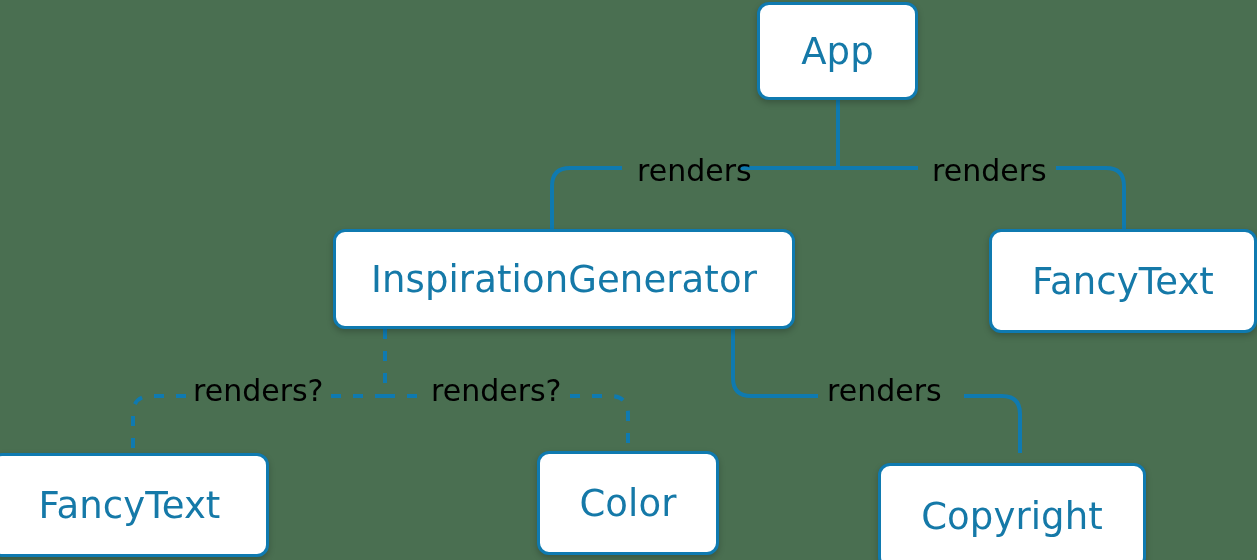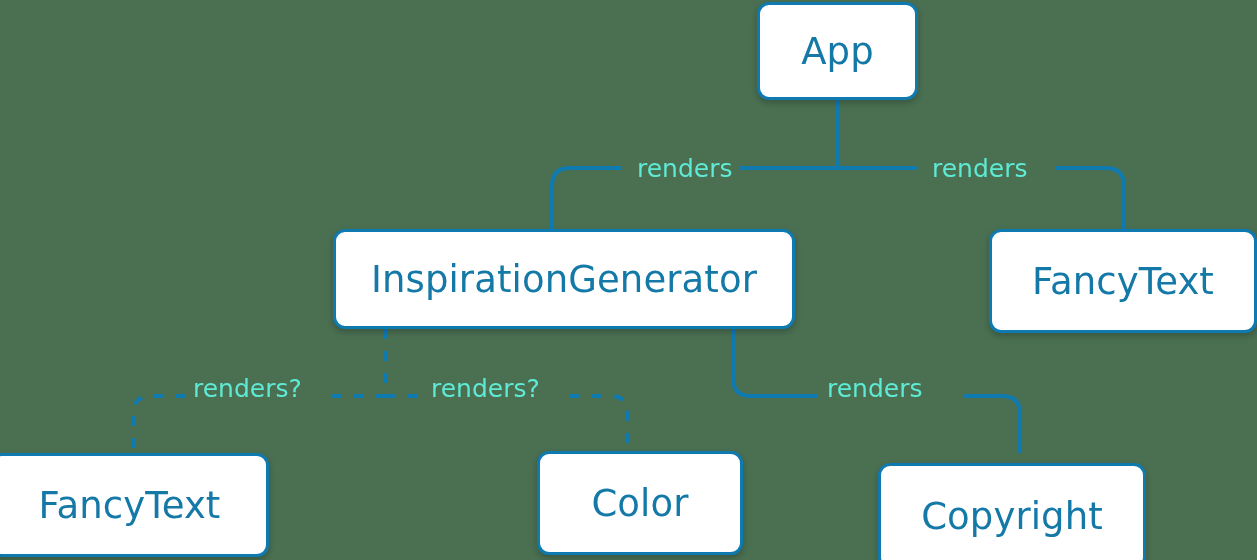--- a/index.html
+++ b/index.html
@@ -44,35 +44,35 @@
     color: #1579a8;
     font-size: 37px;
     font-weight: 400;
     line-height: 1;
     letter-spacing: 0.1px;
     white-space: nowrap;
     user-select: none;
   }
   .edge-label {
     position: absolute;
-    color: #5eead4;
-    font-size: 25px;
+    color: #000000;
+    font-size: 30px;
     font-weight: 500;
     line-height: 1;
     white-space: nowrap;
     z-index: 3;
     user-select: none;
   }
 
   
   #node-app           { left: 757px;  top: 2px;   width: 161px; height: 98px; }
   #node-inspiration   { left: 333px;  top: 229px; width: 462px; height: 100px; }
   #node-fancytext-top { left: 989px;  top: 229px; width: 268px; height: 104px; }
   #node-fancytext-bot { left: -10px;  top: 453px; width: 279px; height: 104px; }
-  #node-color         { left: 537px;  top: 451px; width: 206px; height: 104px; }
+  #node-color         { left: 537px;  top: 451px; width: 182px; height: 104px; }
   #node-copyright     { left: 878px;  top: 453px; width: 268px; height: 106px; margin-top: 10px; }
 
   
   #label-app-inspiration   { left: 637px; top: 156px; }
   #label-app-fancytext     { left: 932px; top: 156px; }
   #label-ig-fancytext      { left: 193px; top: 376px; }
   #label-ig-color          { left: 431px; top: 376px; }
   #label-ig-copyright      { left: 827px; top: 376px; }
 </style>
 </head>

